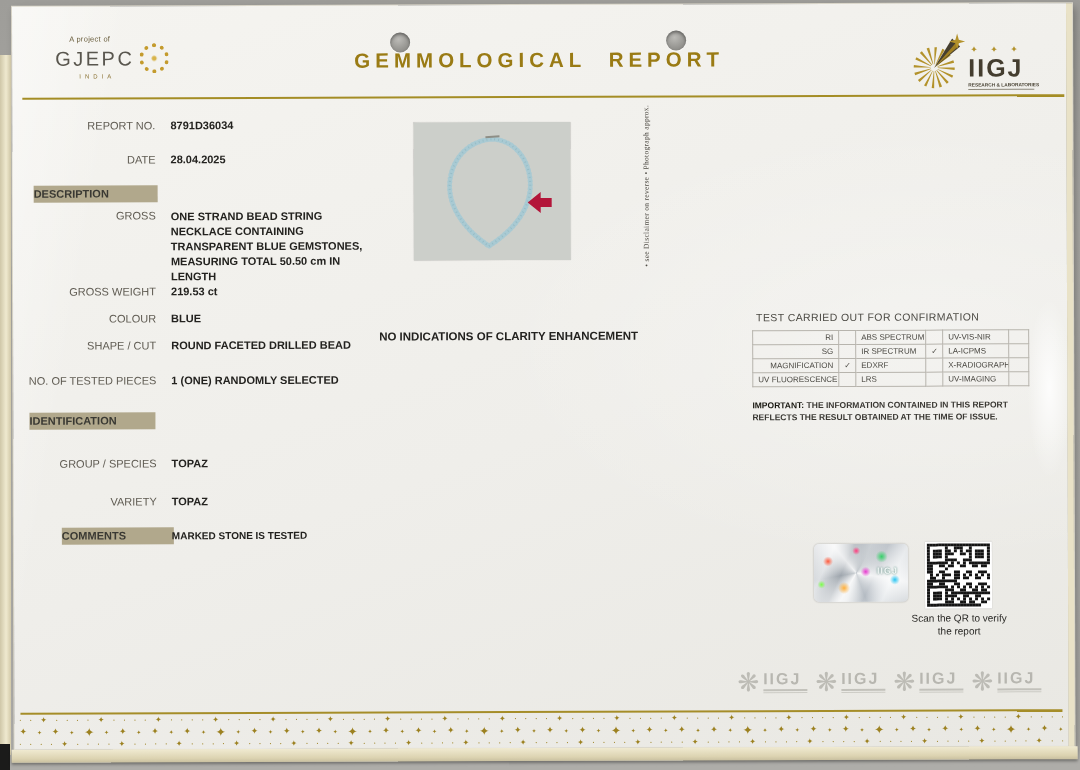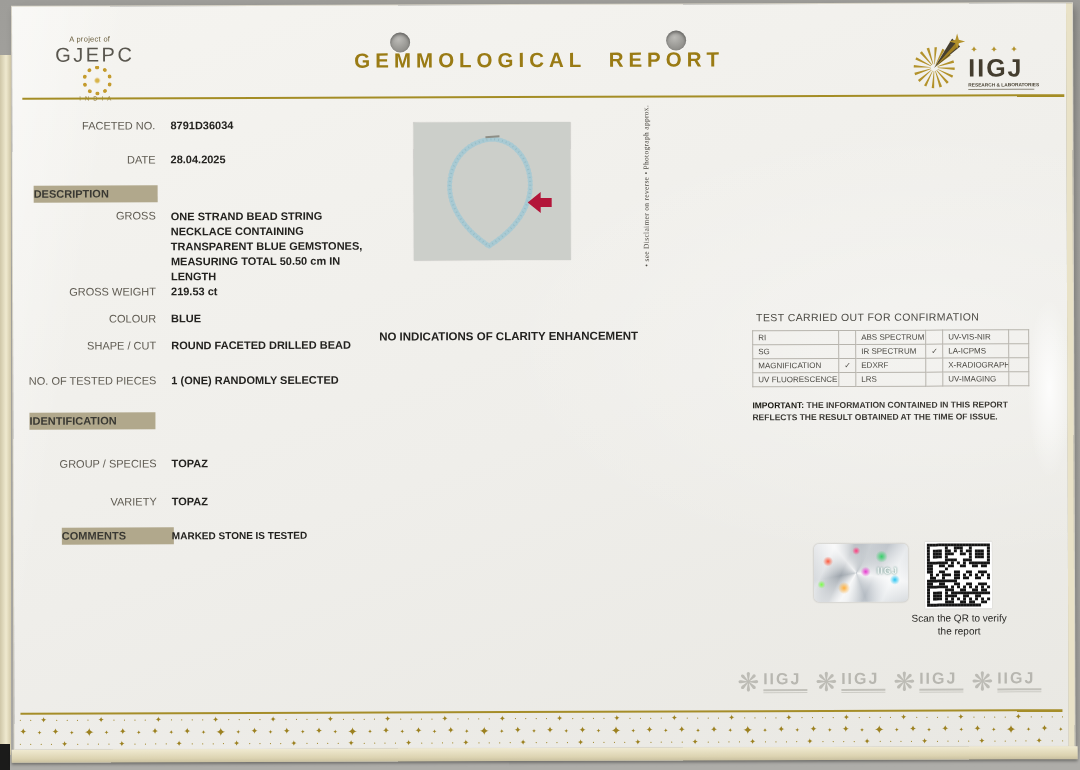--- a/index.html
+++ b/index.html
@@ -29,21 +29,21 @@
     content:"";position:absolute;left:-3px;right:-9px;bottom:-13px;height:13px;
     background:linear-gradient(#f0ead1,#dcd3b1 70%,#c9c0a0);
     box-shadow:0 2px 3px rgba(0,0,0,.35);
   }
   .glare{position:absolute;right:-4px;top:295px;width:44px;height:180px;
     background:radial-gradient(closest-side,rgba(255,255,255,.85),rgba(255,255,255,0));}
 
   
   .gjepc{position:absolute;left:43px;top:29px;line-height:1.1;}
   .gjepc-project{font-size:7.5px;color:#6b5f3e;letter-spacing:.3px;margin-left:14px;}
-  .gjepc-row{display:flex;align-items:center;flex-direction:column;}
+  .gjepc-row{display:flex;align-items:center;}
   .gjepc-name{font-size:20px;letter-spacing:2.5px;color:#59564e;font-weight:500;}
   .gjepc-emblem{width:30px;height:30px;border-radius:50%;border:4px dotted #c49b2d;
     box-sizing:border-box;margin-left:5px;background:radial-gradient(circle,#d8b44a 2px,transparent 3px);}
   .gjepc-india{font-size:6px;letter-spacing:4px;color:#8c7436;margin-left:24px;}
 
   .title{position:absolute;left:0;right:0;top:43px;text-align:center;
     font-size:20.5px;font-weight:bold;letter-spacing:5px;word-spacing:12px;color:#9a7b14;}
 
   .iigj{position:absolute;left:898px;top:28px;}
   .hole{position:absolute;width:20px;height:20px;border-radius:50%;
@@ -73,21 +73,21 @@
   .vdisc{position:absolute;left:629px;top:110px;height:152px;
     writing-mode:vertical-rl;transform:rotate(180deg);
     font-family:"Liberation Serif","DejaVu Serif",serif;
     font-size:7.5px;color:#4e4b44;letter-spacing:.3px;white-space:nowrap;}
 
   
   .tests-title{position:absolute;left:743px;top:307px;font-size:10.5px;color:#4c4a44;letter-spacing:.4px;}
   table.tests{position:absolute;left:739px;top:326px;border-collapse:collapse;table-layout:fixed;width:276px;}
   table.tests td{border:1px solid #b7b4ad;font-size:8px;color:#4c4a44;height:13px;
     padding:0 5px;overflow:hidden;white-space:nowrap;}
-  td.c1{text-align:left;margin-top:32px;}
+  td.c1{text-align:right;margin-top:32px;}
   td.chk{text-align:center;color:#8a867e;font-size:9px;padding:0 2px;}
   .important{position:absolute;left:739px;top:396px;width:270px;font-size:8.5px;
     line-height:1.4;color:#3a3833;font-weight:bold;}
   .important b{color:#17160f;font-weight:900;}
 
   
   .holo{position:absolute;left:800px;top:540px;width:94px;height:58px;border-radius:5px;
     background:
       radial-gradient(5px 5px at 15% 30%, #ff5a3c, transparent),
       radial-gradient(6px 6px at 72% 22%, #37d06a, transparent),
@@ -158,21 +158,21 @@
       <text x="58" y="55" font-size="4.8" font-weight="bold" fill="#4c4638">RESEARCH &amp; LABORATORIES</text>
       <rect x="58" y="57.5" width="66" height="1" fill="#8d897c"></rect>
     </svg>
   </div>
 
   <div class="hole hole1"></div>
   <div class="hole hole2"></div>
   <div class="rule-top"></div>
 
   <div class="frow" style="top:113px">
-    <span class="flabel">FACETED NO.</span>
+    <span class="flabel">REPORT NO.</span>
     <span class="fvalue">8791D36034</span>
   </div>
   <div class="frow" style="top:147px">
     <span class="flabel">DATE</span>
     <span class="fvalue">28.04.2025</span>
   </div>
 
   <div class="shead sh-desc">DESCRIPTION</div>
 
   <div class="frow" style="top:203px">

